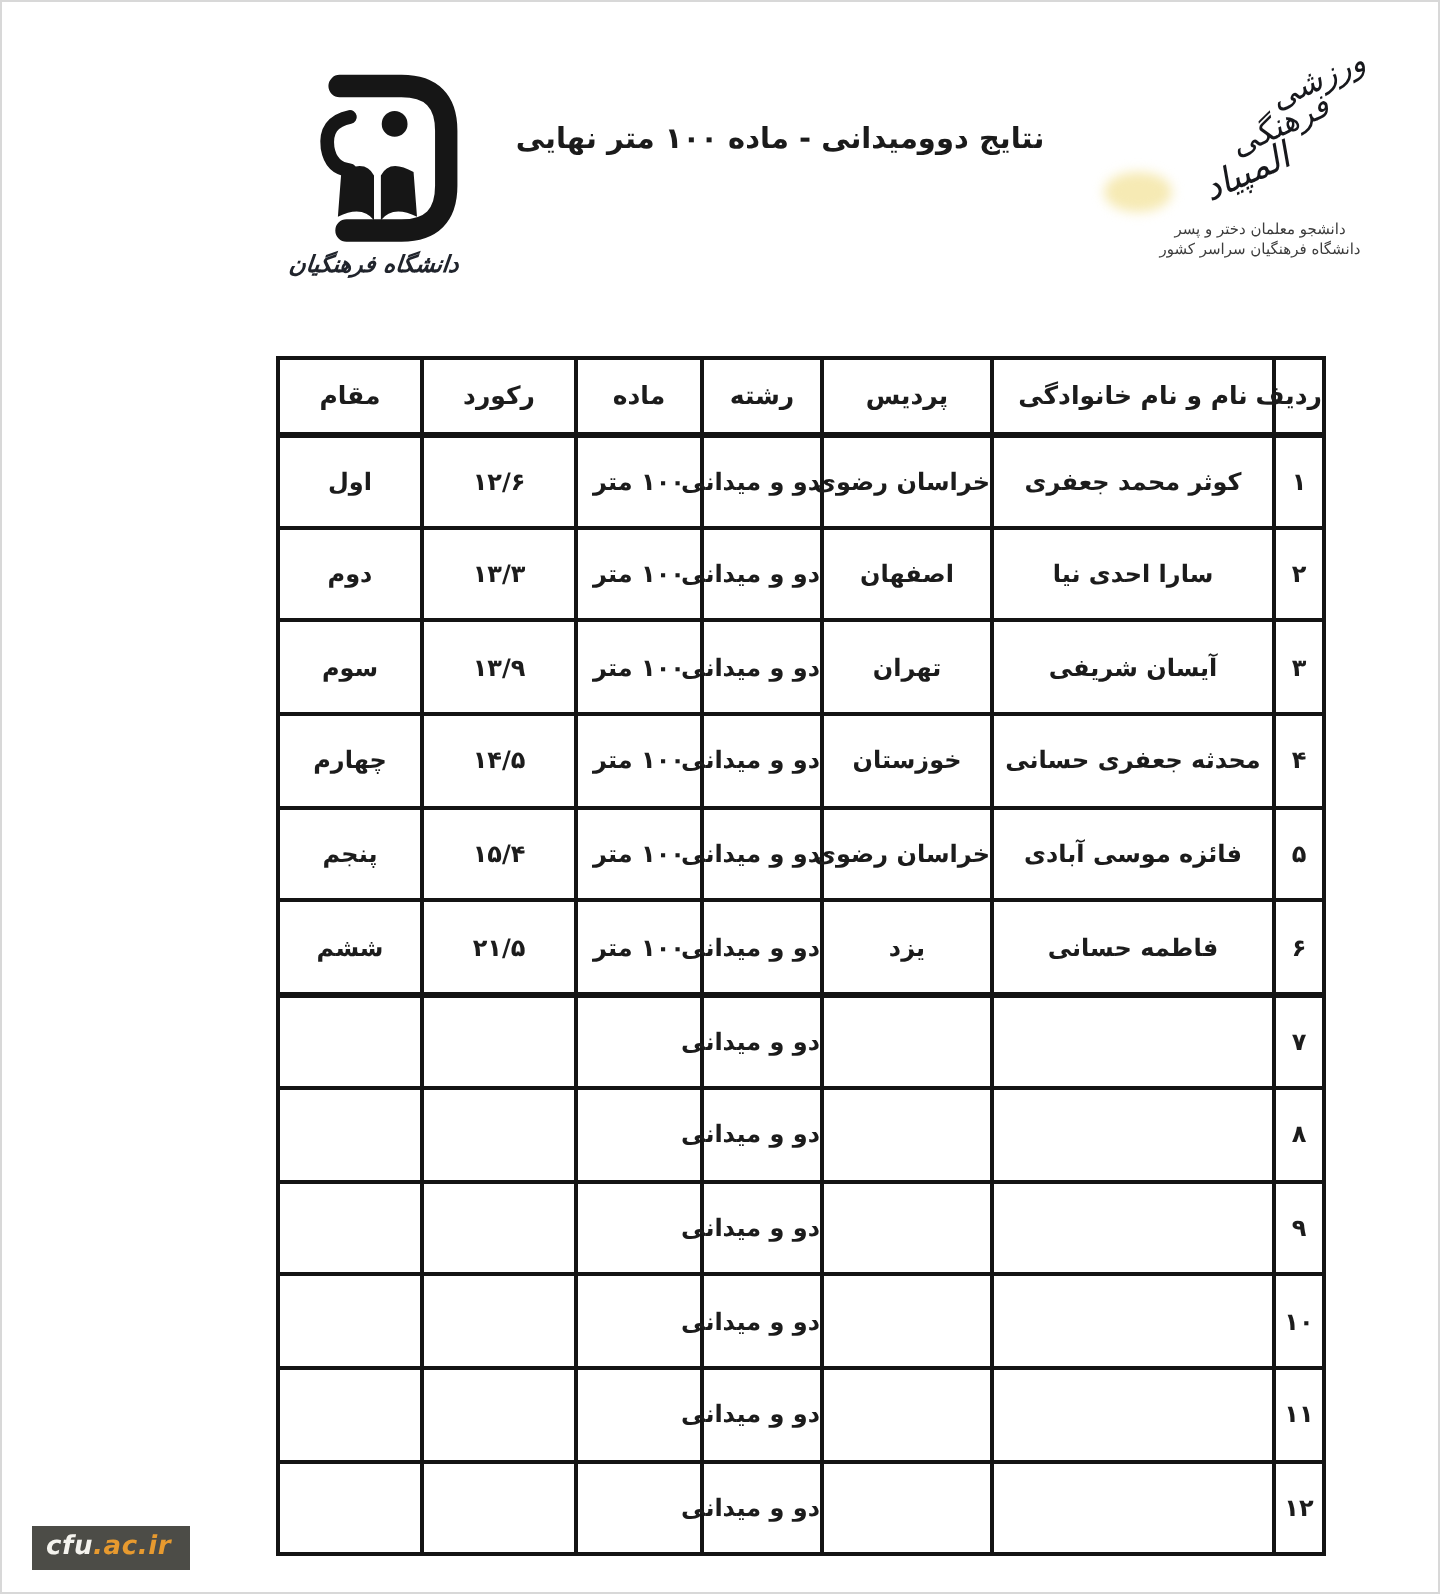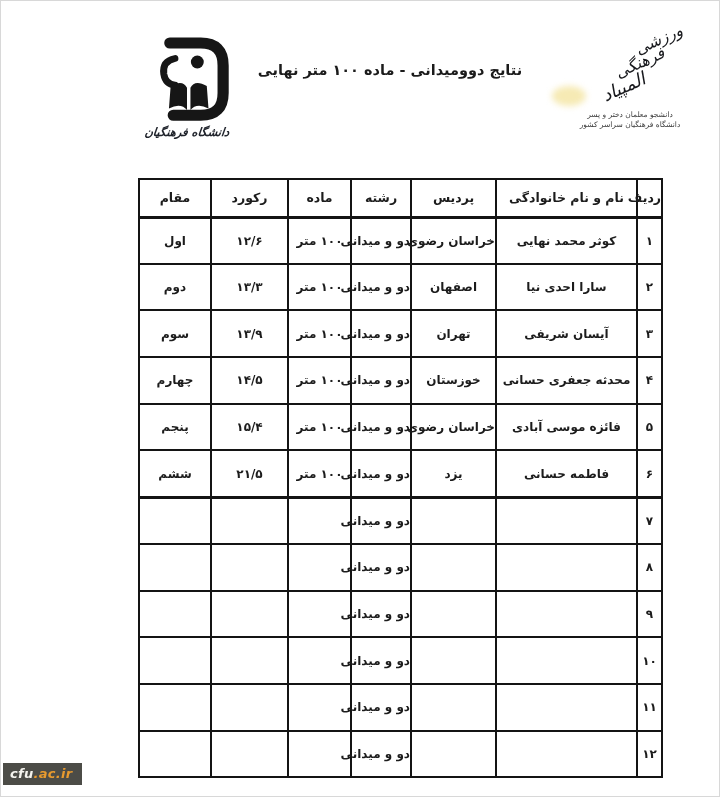--- a/index.html
+++ b/index.html
@@ -75,21 +75,21 @@
     font-weight:bold; color:#1c1c1c;
   }
   table.results thead tr { height:38px; }
   table.results th { font-size:12.5px; border-bottom-width:3px; white-space:nowrap;margin-top:14px; }
   table.results tbody tr { height:46.7px; }
   table.results td { font-size:12px; white-space:nowrap; }
   table.results tbody tr:nth-child(7) td { border-top-width:3px; }
 
   
   .wm {
-    position:absolute; left:3px; top:763px;
+    position:absolute; left:16px; top:763px;
     background:#4c4c47;
     padding:4px 9px 5px 7px;
     font-style:italic; font-weight:bold; font-size:13px;
     letter-spacing:0.3px; line-height:1;
   }
   .wm .wm-prefix { color:#f4f3ee; }
   .wm .wm-suffix { color:#e79a2f; }
 </style>
 </head>
 <body>
@@ -137,21 +137,21 @@
         <th>پردیس</th>
         <th>رشته</th>
         <th>ماده</th>
         <th>رکورد</th>
         <th>مقام</th>
       </tr>
   </thead>
   <tbody>
       <tr>
         <td>۱</td>
-        <td>کوثر محمد نهایی</td>
+        <td>کوثر محمد جعفری</td>
         <td>خراسان رضوی</td>
         <td>دو و میدانی</td>
         <td>۱۰۰ متر</td>
         <td>۱۲/۶</td>
         <td>اول</td>
       </tr>
       <tr>
         <td>۲</td>
         <td>سارا احدی نیا</td>
         <td>اصفهان</td>

